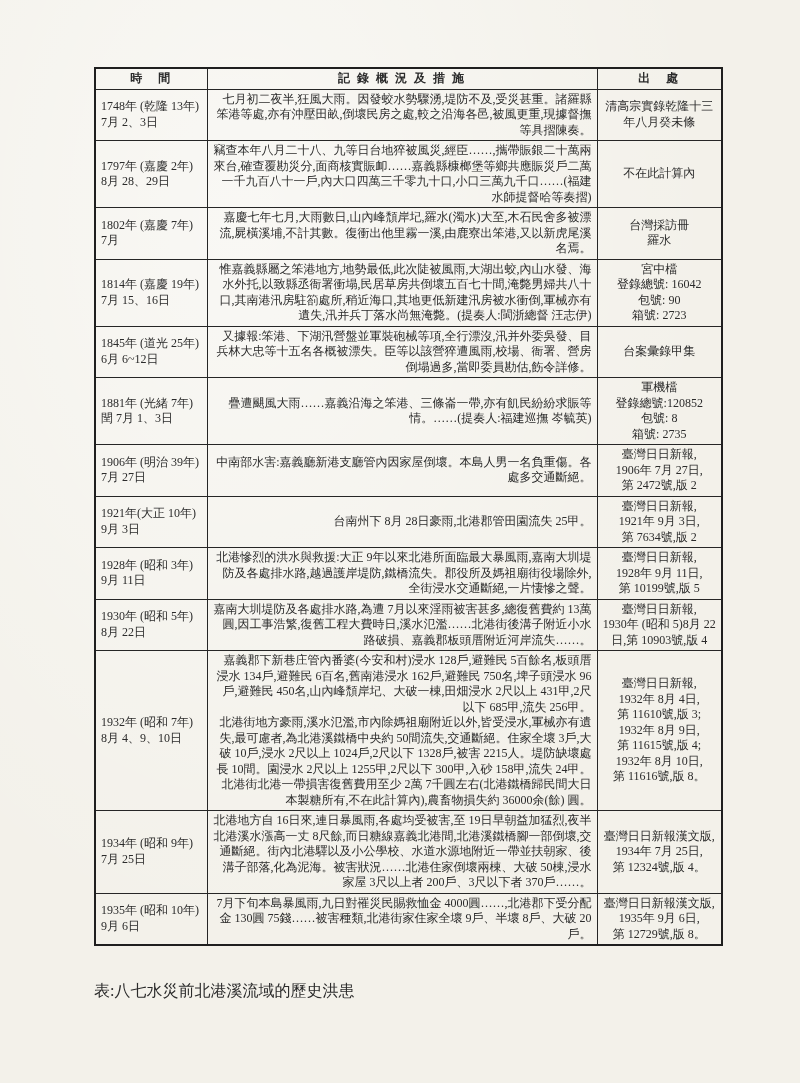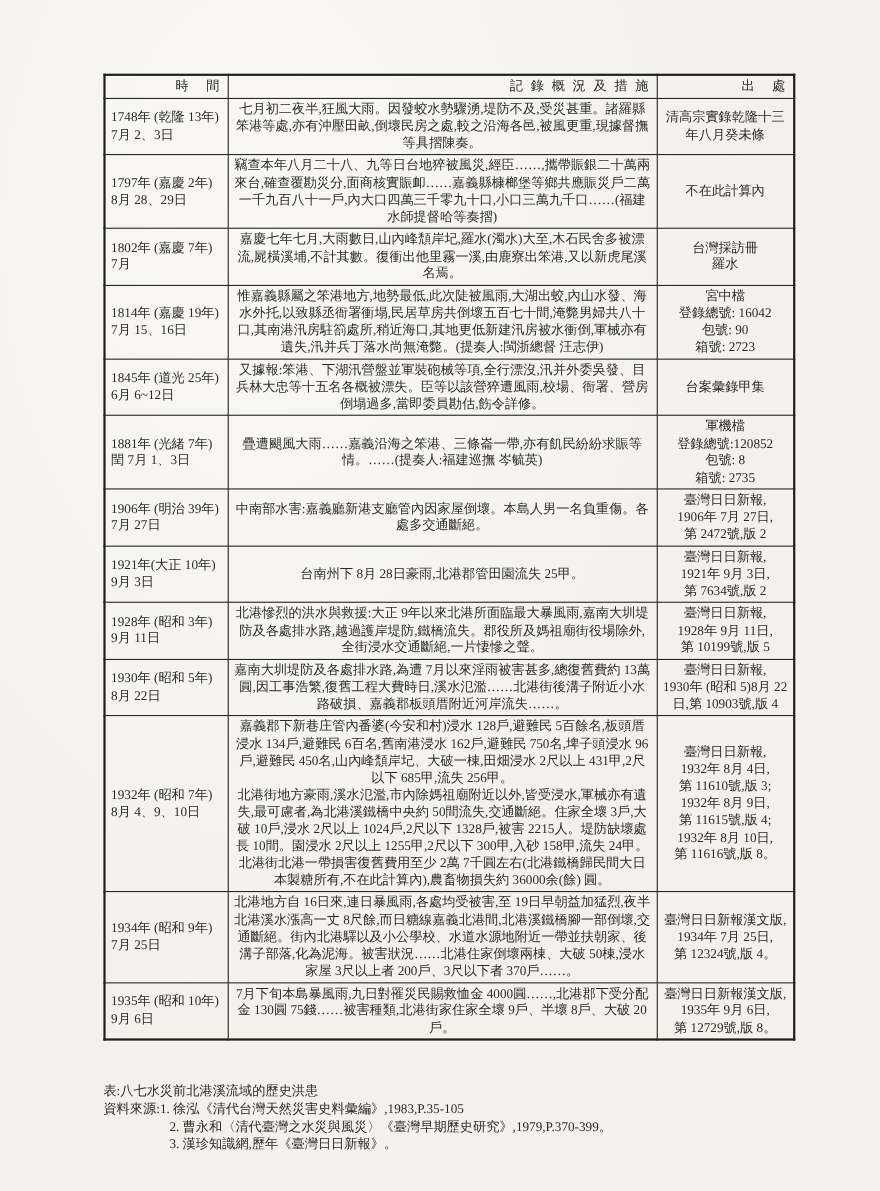--- a/index.html
+++ b/index.html
@@ -26,31 +26,31 @@
   }
   table.doc th, table.doc td{
     border:1px solid #262626;
     font-size:12px;
     line-height:15.5px;
     padding:2px 5px;
     vertical-align:middle;
     word-break:break-all;
   }
   th.h{
-    font-size:13px;font-weight:normal;text-align:right;
+    font-size:13px;font-weight:bold;text-align:center;
     padding:4px 2px;letter-spacing:2px;
   }
   col.c1{width:112px;} col.c2{width:390px;} col.c3{width:125px;}
   td.c-time{text-align:left;margin-left:28px;}
-  td.c-rec{text-align:center;}
+  td.c-rec{text-align:right;}
   td.c-src{text-align:center;}
   td.c-rec .para{margin:0;}
   .footer{
     position:absolute;left:94px;top:983px;width:640px;
-    font-size:12px;line-height:16px;color:#2b2b2b;
+    font-size:16px;line-height:16px;color:#2b2b2b;
   }
   .footer .cap{margin-bottom:1px;}
   .src-line{display:flex;}
   .src-notes .indent{padding-left:60px;}
 </style>
 </head>
 <body>
 
 <div class="page">
 
@@ -159,27 +159,15 @@
           <td class="c-rec">
             <div class="para">7月下旬本島暴風雨,九日對罹災民賜救恤金 4000圓……,北港郡下受分配金 130圓 75錢……被害種類,北港街家住家全壞 9戶、半壞 8戶、大破 20戶。</div>
           </td>
           <td class="c-src">臺灣日日新報漢文版,<br>1935年 9月 6日,<br>第 12729號,版 8。</td>
         </tr>
       </tbody>
   </table>
 
   <div class="footer">
     <div class="cap">表:八七水災前北港溪流域的歷史洪患</div>
-    <div class="src-notes">
-      <div class="src-line">
-        <span>資料來源:</span>
-        <span>1. 徐泓《清代台灣天然災害史料彙編》,1983,P.35-105</span>
-      </div>
-      <div class="src-line indent">
-        <span>2. 曹永和〈清代臺灣之水災與風災〉《臺灣早期歷史研究》,1979,P.370-399。</span>
-      </div>
-      <div class="src-line indent">
-        <span>3. 漢珍知識網,歷年《臺灣日日新報》。</span>
-      </div>
-    </div>
   </div>
 
 </div>
 
 </body></html>

